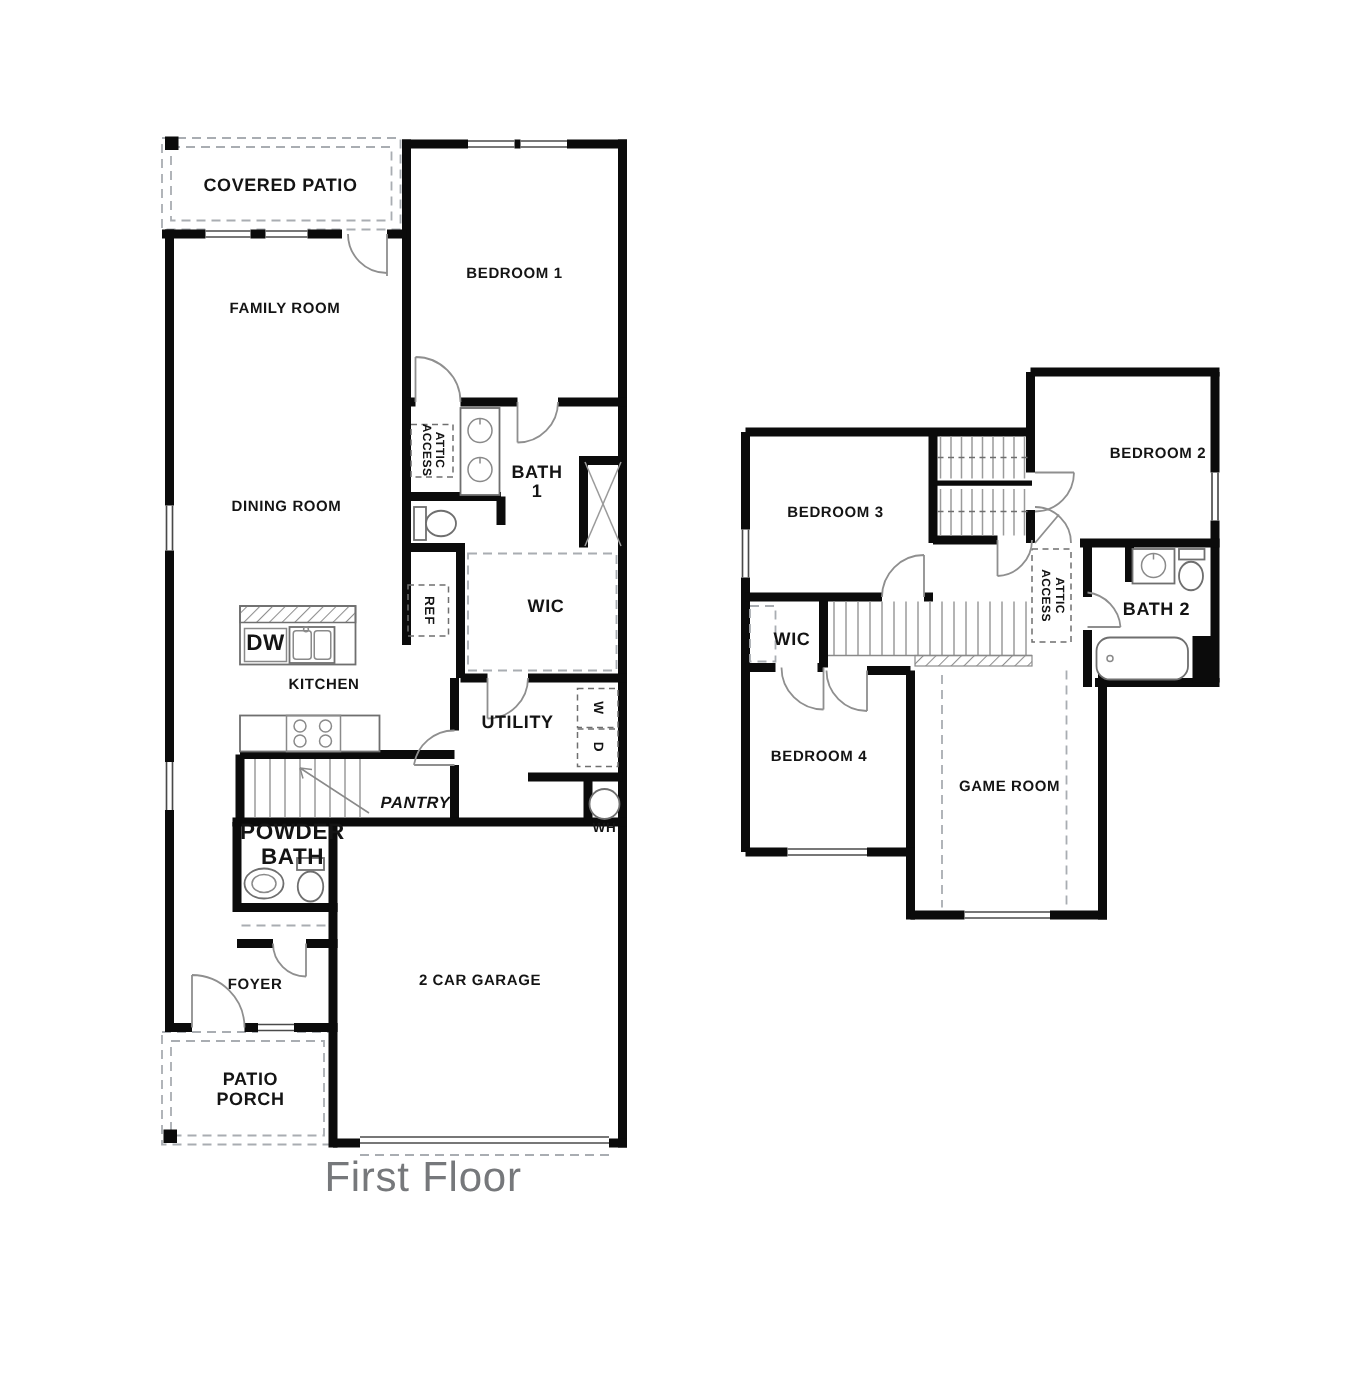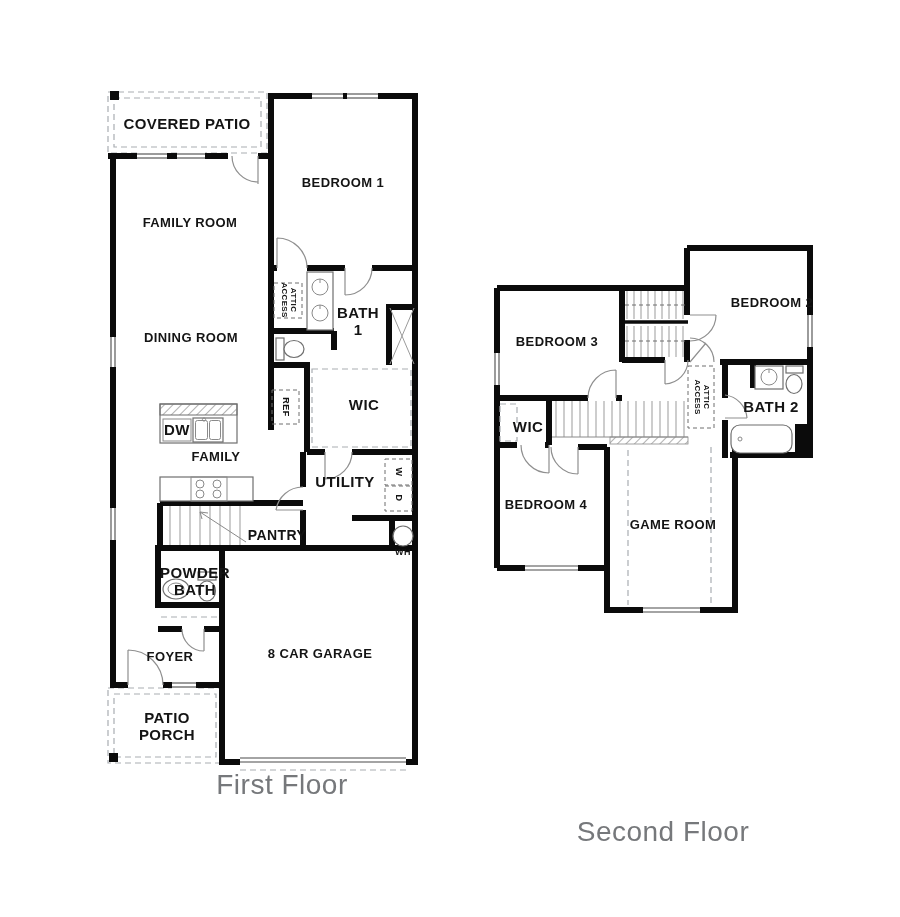--- a/index.html
+++ b/index.html
@@ -2,21 +2,21 @@
 <html><head>
 <meta charset="utf-8">
 <style>
   html,body{margin:0;padding:0;background:#ffffff;}
   .canvas{position:relative;width:900px;height:917px;background:#ffffff;overflow:hidden;
           font-family:"Liberation Sans",sans-serif;}
   svg{position:absolute;left:0;top:0;}
   .lbl{position:absolute;transform:translate(-50%,-50%);color:#141414;font-weight:700;
        white-space:nowrap;text-align:center;letter-spacing:.4px;line-height:1.12;}
   .lbl.rot{transform:translate(-50%,-50%) rotate(90deg);}
-  .fs13{font-size:13px;} .fs12{font-size:15px;} .fs11{font-size:14px;}
+  .fs13{font-size:10px;} .fs12{font-size:12px;} .fs11{font-size:11px;font-style:italic;}
   .fs10{font-size:15px;} .fs9{font-size:9px;letter-spacing:.5px;} .fs8{font-size:8px;letter-spacing:.3px;}
   .caption{position:absolute;transform:translate(-50%,-50%);color:#76787b;font-size:28px;
            font-weight:400;letter-spacing:.5px;white-space:nowrap;}
   
   .wall{stroke:#0b0b0b;stroke-width:6;fill:none;}
   .win{stroke:#4a4a4a;stroke-width:1.1;}
   .fix{stroke:#6f6f6f;stroke-width:1.2;fill:#ffffff;}
   .fixl{stroke:#8a8a8a;stroke-width:1;fill:none;}
   .door{stroke:#8f8f8f;stroke-width:1.2;fill:none;}
   .tread{stroke:#9b9b9b;stroke-width:1;}
@@ -290,42 +290,41 @@
       <path class="door" d="M578,447 L578,474 M551,447 A27,27 0 0 0 578,474"></path>
       <path class="door" d="M725,418 L747,418 M725,395 A25,25 0 0 1 747,418"></path>
       <path class="door" d="M665,360 L665,384 M688,360 A24,24 0 0 1 665,384"></path>
       <path class="door" d="M690,362 L706,343 M690,338 A24,24 0 0 1 714,362"></path>
     </g>
   </g>
 </svg>
 
 <div class="lbl fs12" style="left:187px;top:124px">COVERED PATIO</div>
 <div class="lbl fs13" style="left:343px;top:183px">BEDROOM 1</div>
-<div class="lbl fs13" style="left:190px;top:223px">FAMILY ROOM</div>
+<div class="lbl fs13" style="left:190px;top:206px">FAMILY ROOM</div>
 <div class="lbl fs13" style="left:191px;top:338px">DINING ROOM</div>
 <div class="lbl fs12" style="left:358px;top:322px"><span>BATH</span><br><span>1</span></div>
 <div class="lbl rot fs8" style="left:288px;top:300px"><span>ATTIC</span><br><span>ACCESS</span></div>
 <div class="lbl fs12" style="left:364px;top:405px">WIC</div>
 <div class="lbl rot fs9" style="left:286px;top:407px">REF</div>
 <div class="lbl fs10" style="left:177px;top:430px">DW</div>
-<div class="lbl fs13" style="left:216px;top:457px">FAMILY</div>
+<div class="lbl fs13" style="left:216px;top:457px">KITCHEN</div>
 <div class="lbl fs12" style="left:345px;top:482px">UTILITY</div>
 <div class="lbl rot fs9" style="left:399px;top:472px">W</div>
 <div class="lbl rot fs9" style="left:399px;top:498px">D</div>
 <div class="lbl fs11" style="left:277px;top:536px">PANTRY</div>
 <div class="lbl fs9" style="left:403px;top:552px">WH</div>
-<div class="lbl fs10" style="left:195px;top:582px"><span>POWDER</span><br><span>BATH</span></div>
+<div class="lbl fs10" style="left:195px;top:564px"><span>POWDER</span><br><span>BATH</span></div>
 <div class="lbl fs13" style="left:170px;top:657px">FOYER</div>
-<div class="lbl fs13" style="left:320px;top:654px">8 CAR GARAGE</div>
+<div class="lbl fs13" style="left:320px;top:654px">2 CAR GARAGE</div>
 <div class="lbl fs12" style="left:167px;top:727px"><span>PATIO</span><br><span>PORCH</span></div>
 
 <div class="lbl fs13" style="left:557px;top:342px">BEDROOM 3</div>
 <div class="lbl fs13" style="left:772px;top:303px">BEDROOM 2</div>
 <div class="lbl rot fs8" style="left:701px;top:397px"><span>ATTIC</span><br><span>ACCESS</span></div>
 <div class="lbl fs12" style="left:771px;top:407px">BATH 2</div>
 <div class="lbl fs12" style="left:528px;top:427px">WIC</div>
 <div class="lbl fs13" style="left:546px;top:505px">BEDROOM 4</div>
 <div class="lbl fs13" style="left:673px;top:525px">GAME ROOM</div>
 
 <div class="caption" style="left:282px;top:785px">First Floor</div>
-<div class="caption" style="left:663px;top:832px">Second Floor</div>
 
 </div>
 
 </body></html>

